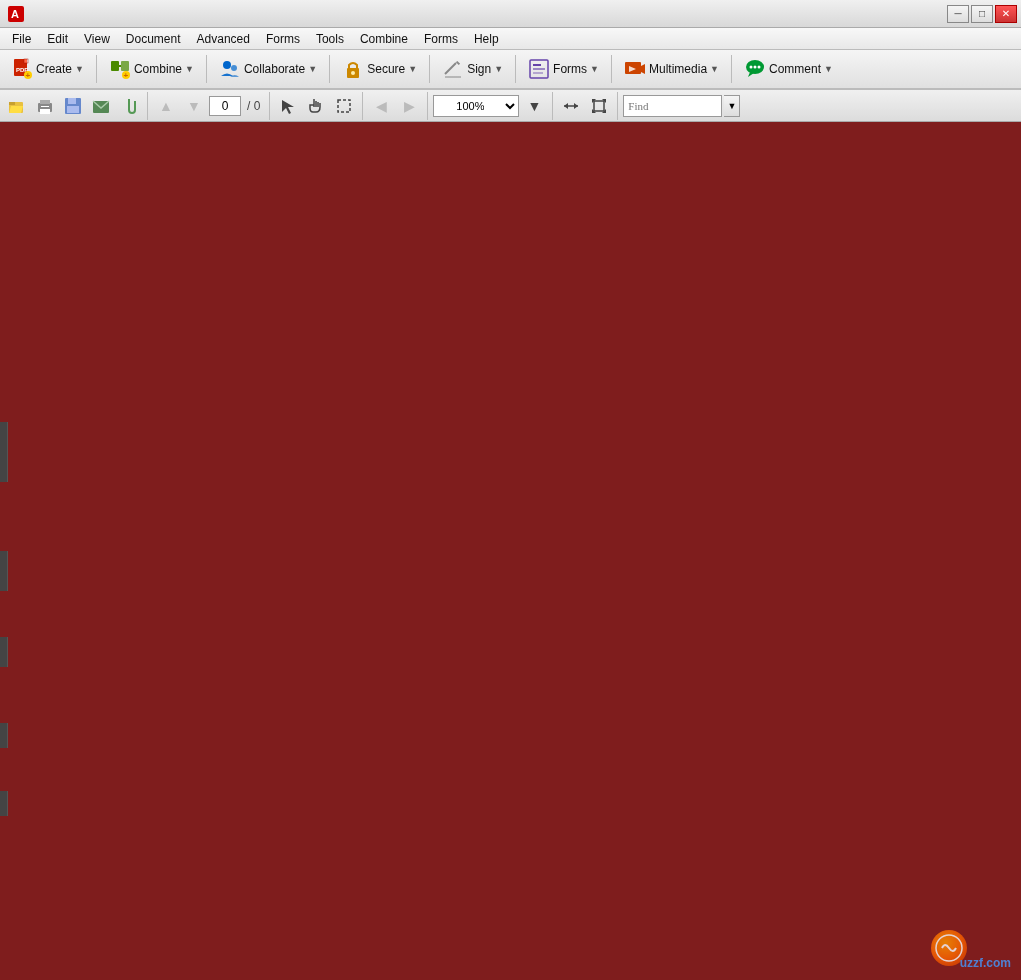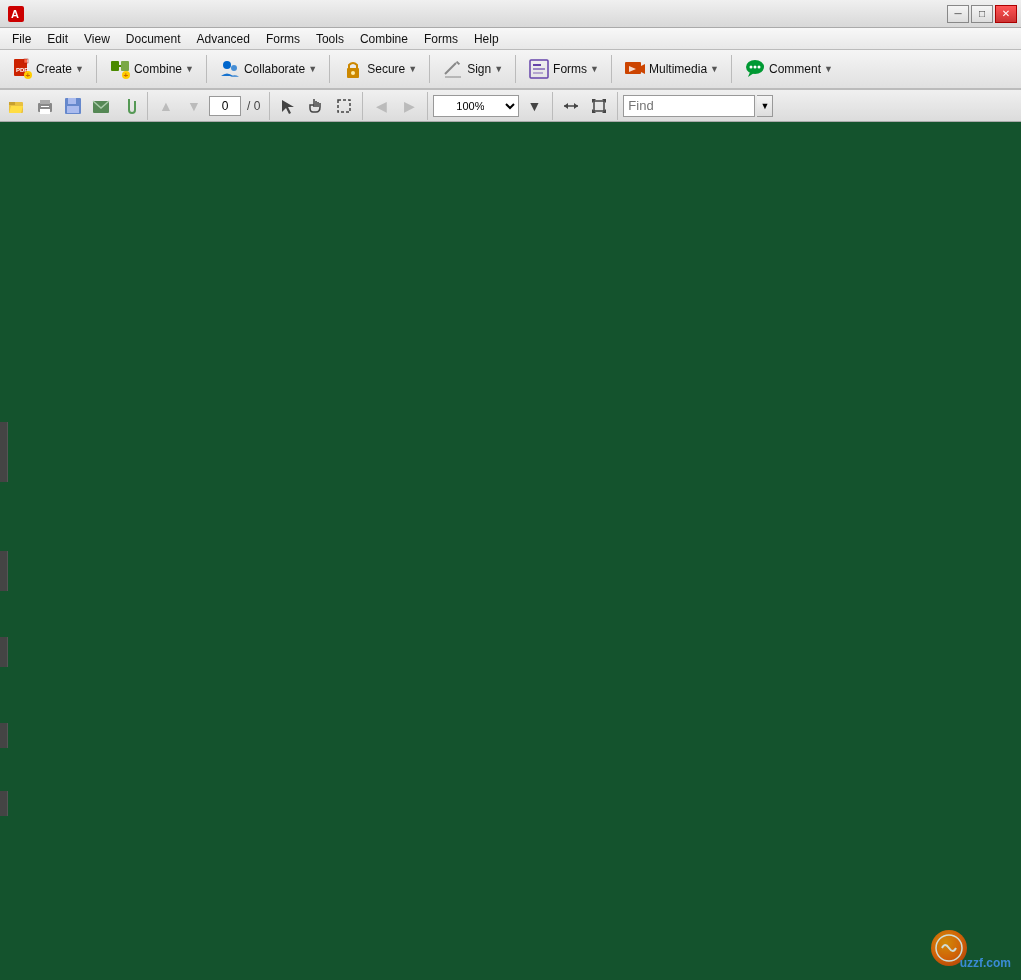--- a/index.html
+++ b/index.html
@@ -165,44 +165,45 @@
     }
     .zoom-select {
       width: 86px;
       height: 22px;
       border: 1px solid #999;
       font-size: 11px;
       background: white;
       padding: 0 18px;
     }
     .find-input {
-      width: 132px;
+      width: 99px;
       height: 22px;
       border: 1px solid #999;
-      font-size: 13px;
+      font-size: 11px;
       background: white;
       padding: 0 4px;
       color: #888;
+      font-family: Liberation Serif, serif;
     }
     .find-arrow {
       width: 16px;
       height: 22px;
       border: 1px solid #999;
       border-left: none;
       background: linear-gradient(to bottom, #f5f5f5, #ddd);
       display: flex;
       align-items: center;
       justify-content: center;
       cursor: pointer;
       font-size: 9px;
     }
 
     
     #main-content {
-      background: #14532d;
+      background: #7f1d1d;
       flex: 1;
       width: 100%;
       height: calc(980px - 28px - 22px - 40px - 32px);
       position: relative;
       text-decoration: underline;
     }
 
     
     .left-scrollbar {
       position: absolute;

